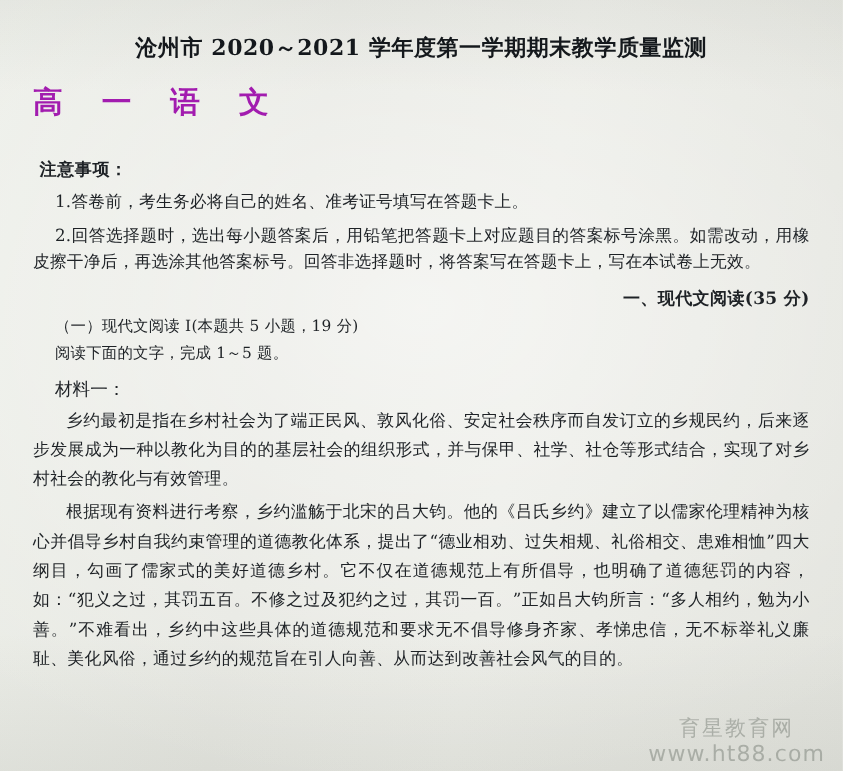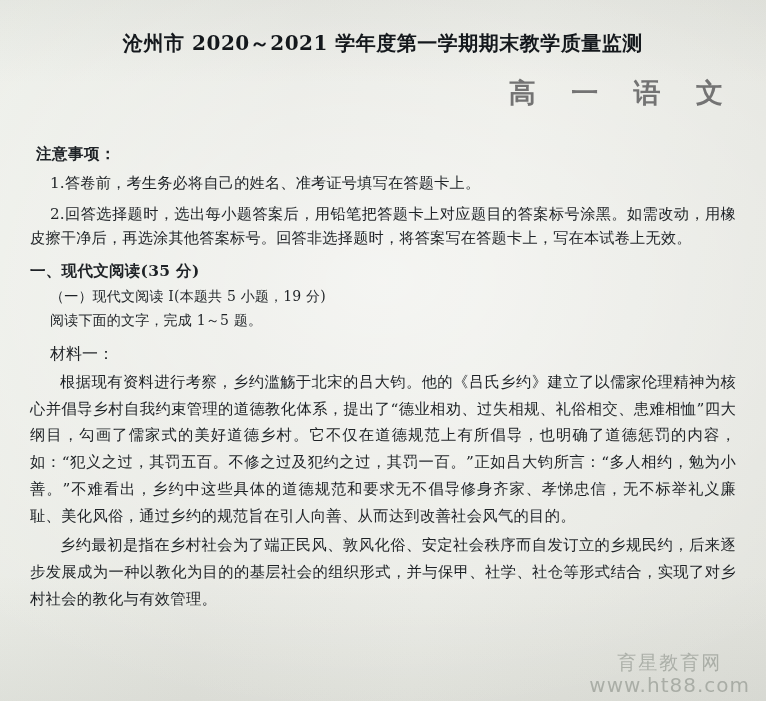--- a/index.html
+++ b/index.html
@@ -42,25 +42,25 @@
   .title-main {
     text-align: center;
     font-size: 20px;
     font-weight: 700;
     letter-spacing: 0.5px;
     color: #14181c;
     margin: 8px 0 0 0;
     white-space: nowrap;
   }
   .title-sub {
-    text-align: right;
+    text-align: left;
     font-size: 27px;
     font-weight: 700;
     letter-spacing: 13px;
-    color: #737373;
+    color: #a21caf;
     margin: 18px 0 0 0;
   }
 
   .notice-head {
     font-size: 15.5px;
     font-weight: 700;
     margin: 33px 0 0 6px;
     letter-spacing: 0.5px;
   }
 
@@ -71,20 +71,21 @@
     text-align: justify;
     letter-spacing: 0.2px;
   }
   .indent1 { text-indent: 20px; }
 
   .section-head {
     font-size: 15.5px;
     font-weight: 700;
     margin: 10px 0 0 0;
     letter-spacing: 0.3px;
+    text-align: right;
   }
   .sub-head {
     font-size: 14px;
     margin: 6px 0 0 0;
     text-indent: 20px;
     letter-spacing: 0.2px;
   }
   .material-head {
     font-size: 16px;
     font-weight: 400;
@@ -132,22 +133,22 @@
 
   <p class="para indent1">1.答卷前，考生务必将自己的姓名、准考证号填写在答题卡上。</p>
   <p class="para indent1">2.回答选择题时，选出每小题答案后，用铅笔把答题卡上对应题目的答案标号涂黑。如需改动，用橡皮擦干净后，再选涂其他答案标号。回答非选择题时，将答案写在答题卡上，写在本试卷上无效。</p>
 
   <div class="section-head">一、现代文阅读(35 分)</div>
   <div class="sub-head">（一）现代文阅读 I(本题共 5 小题，19 分)</div>
   <div class="sub-head">阅读下面的文字，完成 1～5 题。</div>
   <div class="material-head">材料一：</div>
 
   <div class="body-block">
+    <p>乡约最初是指在乡村社会为了端正民风、敦风化俗、安定社会秩序而自发订立的乡规民约，后来逐步发展成为一种以教化为目的的基层社会的组织形式，并与保甲、社学、社仓等形式结合，实现了对乡村社会的教化与有效管理。</p>
     <p>根据现有资料进行考察，乡约滥觞于北宋的吕大钧。他的《吕氏乡约》建立了以儒家伦理精神为核心并倡导乡村自我约束管理的道德教化体系，提出了“德业相劝、过失相规、礼俗相交、患难相恤”四大纲目，勾画了儒家式的美好道德乡村。它不仅在道德规范上有所倡导，也明确了道德惩罚的内容，如：“犯义之过，其罚五百。不修之过及犯约之过，其罚一百。”正如吕大钧所言：“多人相约，勉为小善。”不难看出，乡约中这些具体的道德规范和要求无不倡导修身齐家、孝悌忠信，无不标举礼义廉耻、美化风俗，通过乡约的规范旨在引人向善、从而达到改善社会风气的目的。</p>
-    <p>乡约最初是指在乡村社会为了端正民风、敦风化俗、安定社会秩序而自发订立的乡规民约，后来逐步发展成为一种以教化为目的的基层社会的组织形式，并与保甲、社学、社仓等形式结合，实现了对乡村社会的教化与有效管理。</p>
   </div>
 
   <div class="watermark">
     <div class="wm1">育星教育网</div>
     <div class="wm2">www.ht88.com</div>
   </div>
 
 </div>
 
 </body></html>

